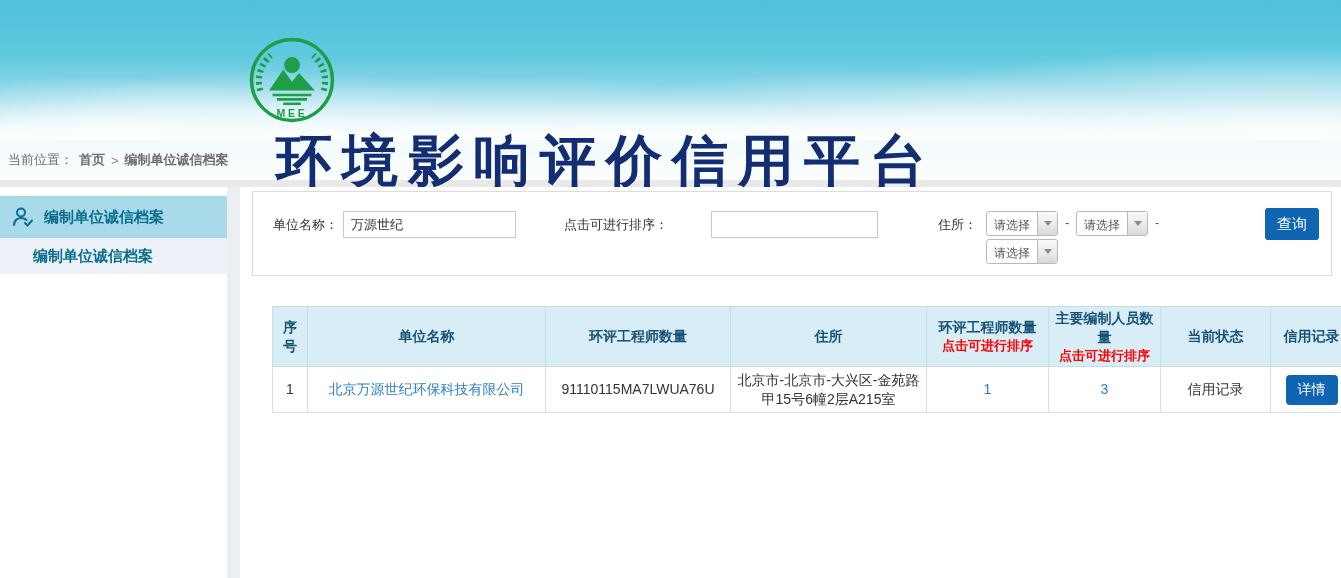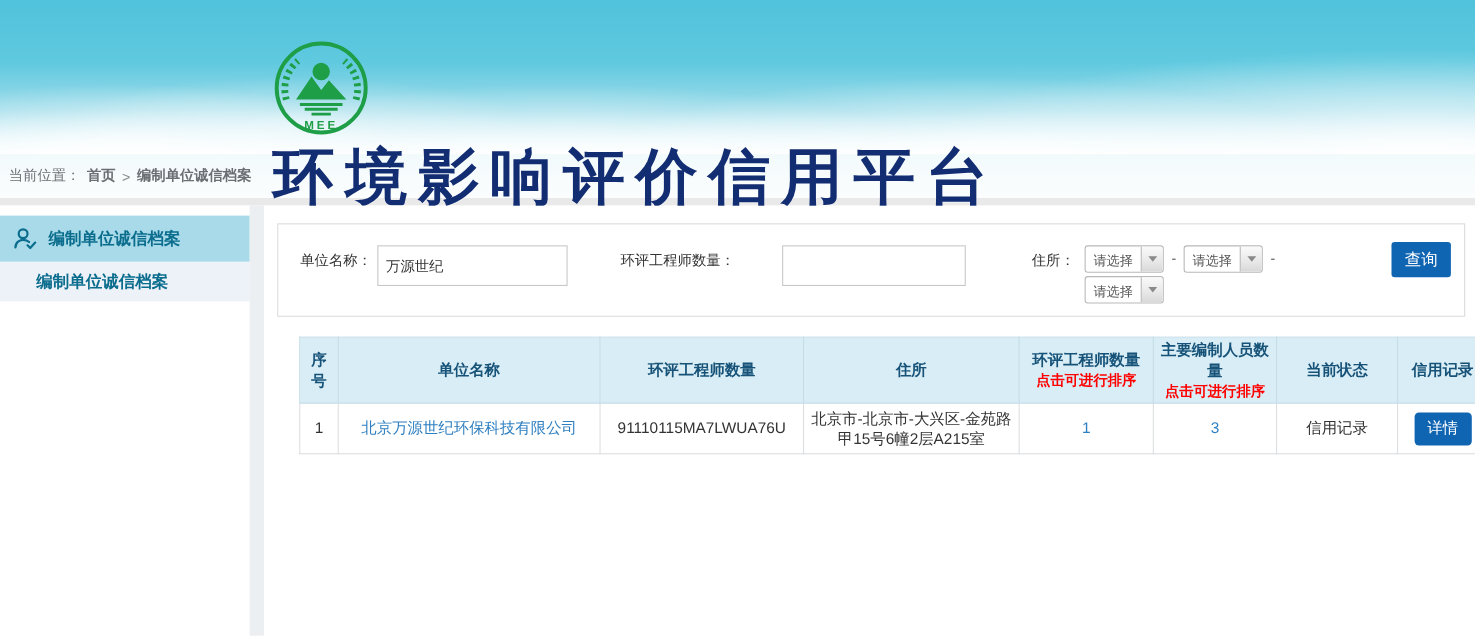--- a/index.html
+++ b/index.html
@@ -15,21 +15,21 @@
       radial-gradient(ellipse 380px 95px at 8% 102%,  rgba(255,255,255,.95), rgba(255,255,255,0) 70%),
       radial-gradient(ellipse 520px 115px at 38% 112%, rgba(255,255,255,.92), rgba(255,255,255,0) 70%),
       radial-gradient(ellipse 470px 105px at 66% 104%, rgba(255,255,255,.85), rgba(255,255,255,0) 72%),
       radial-gradient(ellipse 620px 125px at 96% 96%,  rgba(255,255,255,.82), rgba(255,255,255,0) 72%),
       radial-gradient(ellipse 300px 60px  at 20% 80%,  rgba(255,255,255,.45), rgba(255,255,255,0) 70%),
       linear-gradient(180deg,#50c2db 0%,#5fc9df 40%,#9fdcea 72%,#e8f7fb 92%,#fbfeff 100%);
   }
   .banner-inner { position:absolute; left:248px; top:36px; display:flex; align-items:flex-start;flex-direction:column; }
   .logo { width:88px; height:88px; flex:0 0 auto; }
   .site-title {
-    font-size:56px; font-weight:bold; color:#132d72;
+    margin-left:28px; font-size:56px; font-weight:bold; color:#132d72;
     letter-spacing:10px; font-family:"DejaVu Sans","Liberation Sans",sans-serif;
     text-shadow:0 1px 0 rgba(255,255,255,.35);
   }
   
   .breadcrumb {
     width:1341px; height:40px; display:flex; align-items:center;
     background:linear-gradient(180deg,#f2fafc 0%,#fbfdfe 100%);
     font-size:13px; color:#6b6f73; padding-left:8px;
   }
   .breadcrumb a { color:#6b6f73; text-decoration:none; margin:0 6px; cursor:pointer;font-weight:bold; }
@@ -45,26 +45,26 @@
   }
   .side-item-active .uicon { width:24px; height:24px; margin-right:9px; flex:0 0 auto; }
   .side-item-sub {
     height:36px; background:#edf1f8; color:#0a6d8d; font-weight:bold; font-size:15px;
     display:flex; align-items:center; padding-left:33px; cursor:pointer;
   }
   .gap-col { width:13px; background:#eceff1; }
   .content { flex:1; background:#ffffff; position:relative; }
   
   .search-panel {
-    position:absolute; left:12px; top:16px; width:1080px; height:85px;
+    position:absolute; left:12px; top:4px; width:1080px; height:85px;
     border:1px solid #dcdcdc; background:#fff;
   }
   .search-panel .lbl { position:absolute; font-size:13px; color:#333; }
   .inp {
-    position:absolute; height:37px; border:1px solid #c8c8c8; background:#fff;
+    position:absolute; height:27px; border:1px solid #c8c8c8; background:#fff;
     font-size:13px; color:#333; padding:0 7px; outline:none;
   }
   .combo {
     position:absolute; width:72px; height:25px; border:1px solid #b9b9b9; border-radius:3px;
     background:#fff; display:flex; overflow:hidden; cursor:pointer;
   }
   .combo .ctxt { flex:1; font-size:12px; color:#555; padding:5px 0 0 7px; white-space:nowrap; }
   .combo .cbtn {
     width:20px; border-left:1px solid #b9b9b9;
     background:linear-gradient(180deg,#fafafa 0%,#e8e8e8 60%,#d8d8d8 100%);
@@ -139,21 +139,21 @@
   </div>
 
   <div class="gap-col"></div>
 
   <div class="content">
 
     <div class="search-panel">
       <span class="lbl" style="left:20px; top:24px;">单位名称：</span>
       <input class="inp" style="left: 90px; top: 19px; width: 173px;" value="万源世纪">
 
-      <span class="lbl" style="left:311px; top:24px;">环评工程师数量：</span>
+      <span class="lbl" style="left:311px; top:24px;">点击可进行排序：</span>
       <input class="inp" style="left: 458px; top: 19px; width: 167px;" value="">
 
       <span class="lbl" style="left:685px; top:24px;">住所：</span>
 
       <div class="combo" style="left:733px; top:19px;">
         <span class="ctxt">请选择</span>
         <span class="cbtn">
             <span class="tri"></span>
           </span>
       </div>

